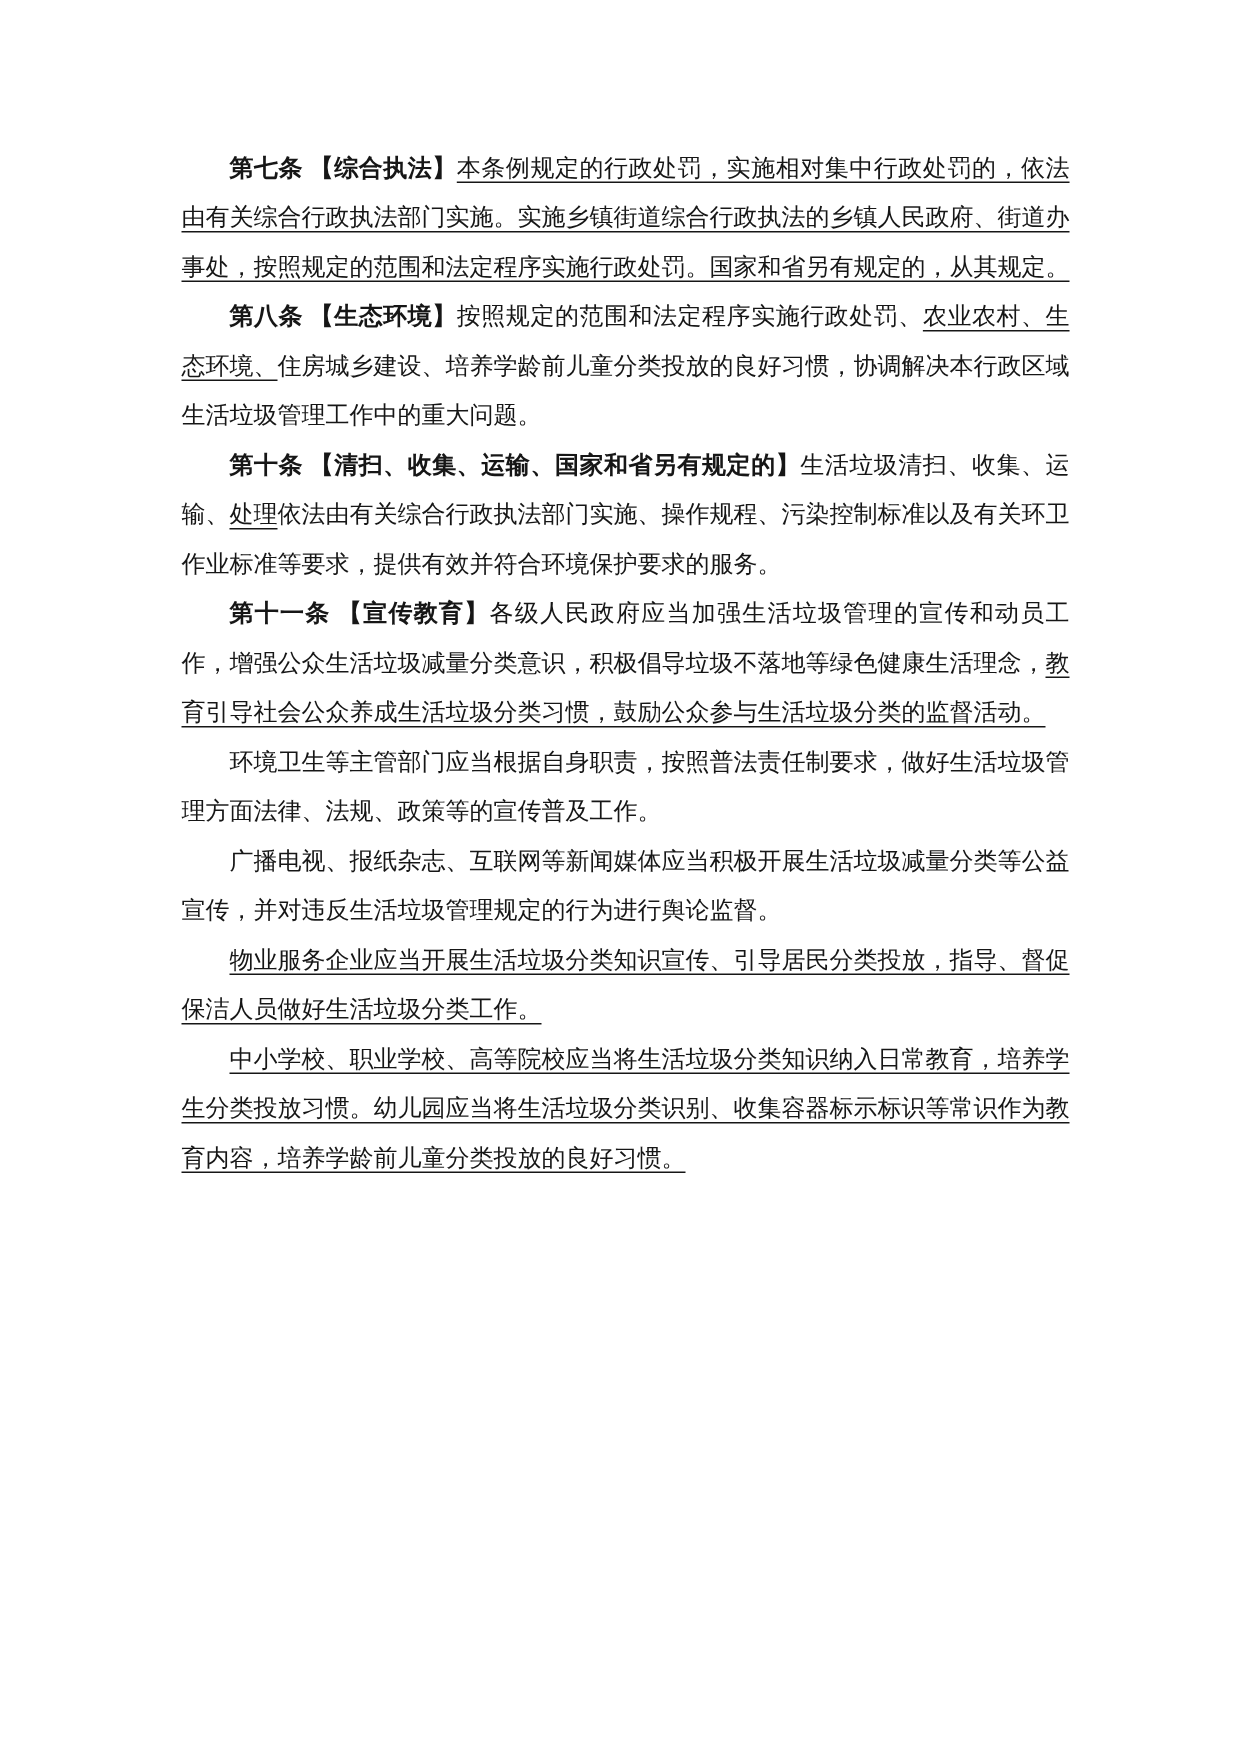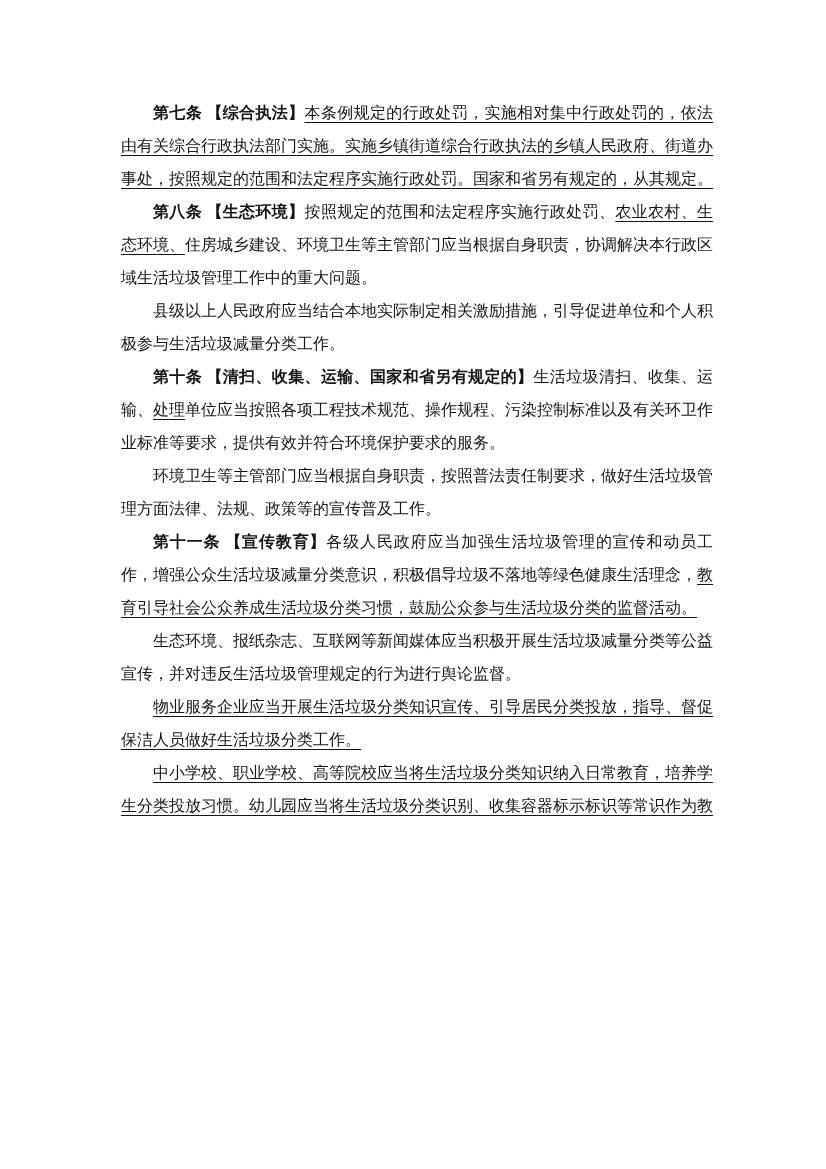--- a/index.html
+++ b/index.html
@@ -48,25 +48,24 @@
     font-size: 13px;
     line-height: 18px;
   }
 </style>
 </head>
 <body>
 
 <div class="page">
   <div class="content" id="doc-body">
       <p class="para"><span class="run bold">第七条 【综合执法】</span><span class="run underline">本条例规定的行政处罚，实施相对集中行政处罚的，依法由有关综合行政执法部门实施。实施乡镇街道综合行政执法的乡镇人民政府、街道办事处，按照规定的范围和法定程序实施行政处罚。国家和省另有规定的，从其规定。</span></p>
-      <p class="para"><span class="run bold">第八条 【生态环境】</span><span class="run">按照规定的范围和法定程序实施行政处罚、</span><span class="run underline">农业农村、生态环境、</span><span class="run">住房城乡建设、环境卫生等主管部门应当根据自身职责，协调解决本行政区域生活垃圾管理工作中的重大问题。</span></p>
-      <p class="para"><span class="run">县级以上人民政府应当结合本地实际制定相关激励措施，引导促进单位和个人积极参与生活垃圾减量分类工作。</span></p>
-      <p class="para"><span class="run bold">第十条 【清扫、收集、运输、国家和省另有规定的】</span><span class="run">生活垃圾清扫、收集、运输、</span><span class="run underline">处理</span><span class="run">单位应当按照各项工程技术规范、操作规程、污染控制标准以及有关环卫作业标准等要求，提供有效并符合环境保护要求的服务。</span></p>
+      <p class="para"><span class="run bold">第八条 【生态环境】</span><span class="run">按照规定的范围和法定程序实施行政处罚、</span><span class="run underline">农业农村、生态环境、</span><span class="run">住房城乡建设、培养学龄前儿童分类投放的良好习惯，协调解决本行政区域生活垃圾管理工作中的重大问题。</span></p>
+      <p class="para"><span class="run bold">第十条 【清扫、收集、运输、国家和省另有规定的】</span><span class="run">生活垃圾清扫、收集、运输、</span><span class="run underline">处理</span><span class="run">依法由有关综合行政执法部门实施、操作规程、污染控制标准以及有关环卫作业标准等要求，提供有效并符合环境保护要求的服务。</span></p>
+      <p class="para"><span class="run bold">第十一条 【宣传教育】</span><span class="run">各级人民政府应当加强生活垃圾管理的宣传和动员工作，增强公众生活垃圾减量分类意识，积极倡导垃圾不落地等绿色健康生活理念，</span><span class="run underline">教育引导社会公众养成生活垃圾分类习惯，鼓励公众参与生活垃圾分类的监督活动。</span></p>
       <p class="para"><span class="run">环境卫生等主管部门应当根据自身职责，按照普法责任制要求，做好生活垃圾管理方面法律、法规、政策等的宣传普及工作。</span></p>
-      <p class="para"><span class="run bold">第十一条 【宣传教育】</span><span class="run">各级人民政府应当加强生活垃圾管理的宣传和动员工作，增强公众生活垃圾减量分类意识，积极倡导垃圾不落地等绿色健康生活理念，</span><span class="run underline">教育引导社会公众养成生活垃圾分类习惯，鼓励公众参与生活垃圾分类的监督活动。</span></p>
-      <p class="para"><span class="run">生态环境、报纸杂志、互联网等新闻媒体应当积极开展生活垃圾减量分类等公益宣传，并对违反生活垃圾管理规定的行为进行舆论监督。</span></p>
+      <p class="para"><span class="run">广播电视、报纸杂志、互联网等新闻媒体应当积极开展生活垃圾减量分类等公益宣传，并对违反生活垃圾管理规定的行为进行舆论监督。</span></p>
       <p class="para"><span class="run underline">物业服务企业应当开展生活垃圾分类知识宣传、引导居民分类投放，指导、督促保洁人员做好生活垃圾分类工作。</span></p>
       <p class="para"><span class="run underline">中小学校、职业学校、高等院校应当将生活垃圾分类知识纳入日常教育，培养学生分类投放习惯。幼儿园应当将生活垃圾分类识别、收集容器标示标识等常识作为教育内容，培养学龄前儿童分类投放的良好习惯。</span></p>
     </div>
   <div class="footer">
     <span>3</span>
   </div>
 </div>
 
 </body></html>

